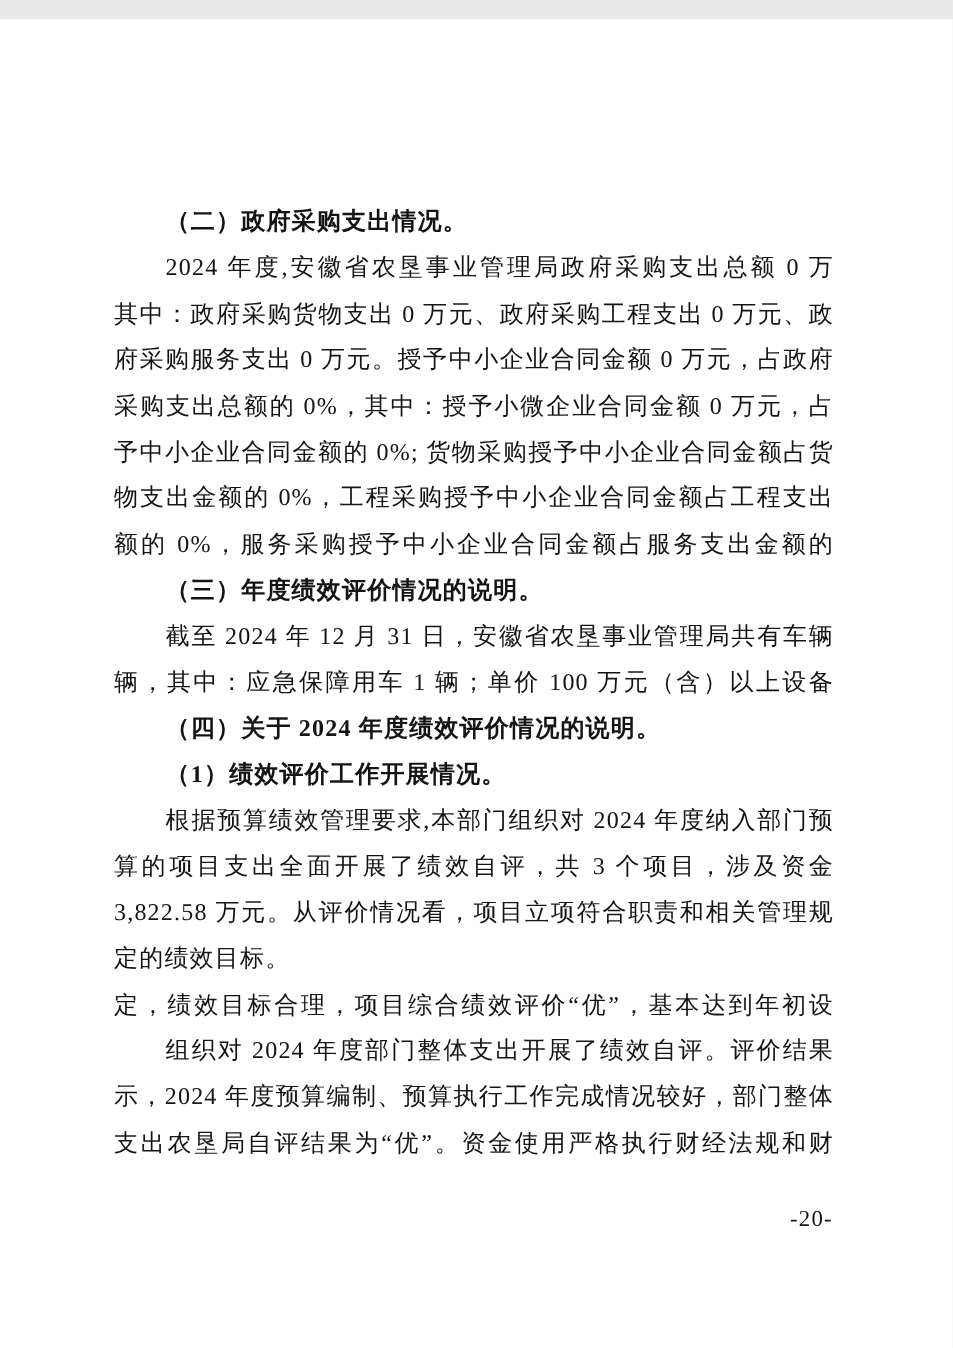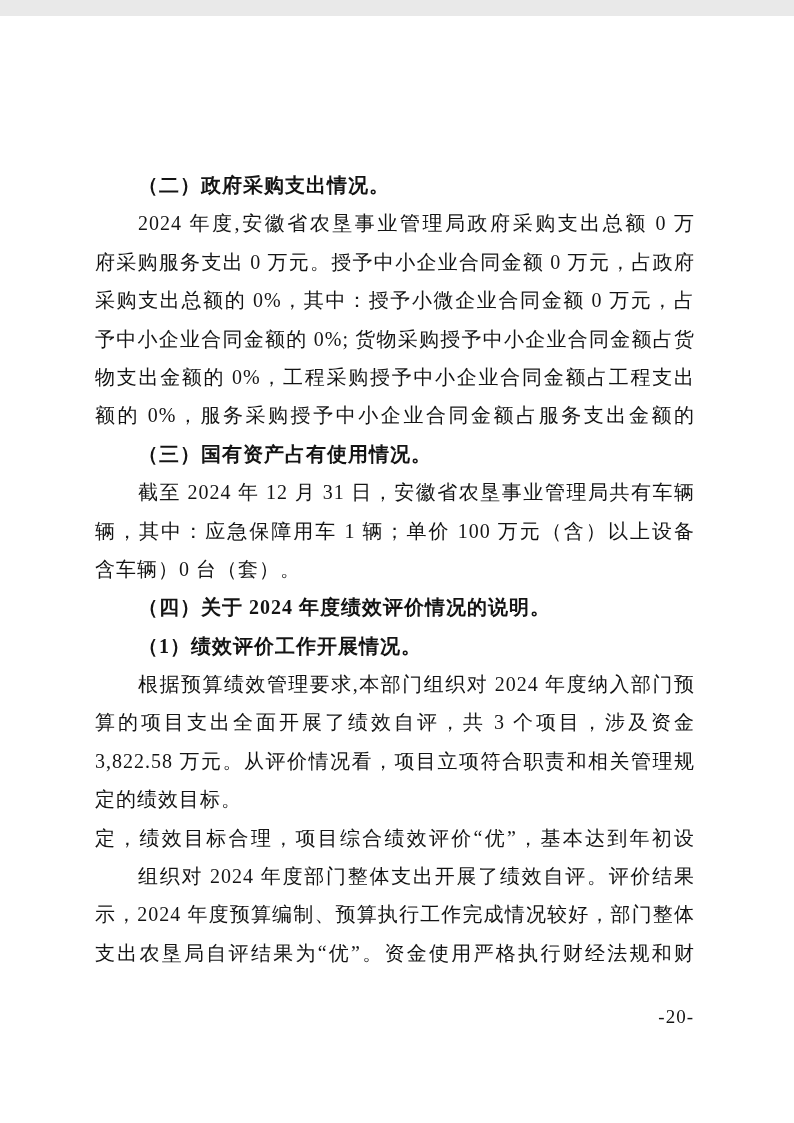--- a/index.html
+++ b/index.html
@@ -53,29 +53,29 @@
     text-align: right;
   }
 </style>
 </head>
 <body>
 
 <div class="page">
   <div class="doc-body">
     <div class="ln hd ind">（二）政府采购支出情况。</div>
     <div class="ln ind just">2024 年度,安徽省农垦事业管理局政府采购支出总额 0 万元，</div>
+    <div class="ln just">其中：政府采购货物支出 0 万元、政府采购工程支出 0 万元、政</div>
     <div class="ln just">府采购服务支出 0 万元。授予中小企业合同金额 0 万元，占政府</div>
     <div class="ln just">采购支出总额的 0%，其中：授予小微企业合同金额 0 万元，占授</div>
     <div class="ln just">予中小企业合同金额的 0%; 货物采购授予中小企业合同金额占货</div>
     <div class="ln just">物支出金额的 0%，工程采购授予中小企业合同金额占工程支出金</div>
     <div class="ln just">额的 0%，服务采购授予中小企业合同金额占服务支出金额的 0%。</div>
-    <div class="ln hd ind">（三）国有资产占有使用情况。</div>
+    <div class="ln hd ind">（三）年度绩效评价情况的说明。</div>
     <div class="ln ind just">截至 2024 年 12 月 31 日，安徽省农垦事业管理局共有车辆 1</div>
     <div class="ln just">辆，其中：应急保障用车 1 辆；单价 100 万元（含）以上设备（不</div>
-    <div class="ln">含车辆）0 台（套）。</div>
     <div class="ln hd ind">（四）关于 2024 年度绩效评价情况的说明。</div>
     <div class="ln hd ind">（1）绩效评价工作开展情况。</div>
     <div class="ln ind just">根据预算绩效管理要求,本部门组织对 2024 年度纳入部门预</div>
     <div class="ln just">算的项目支出全面开展了绩效自评，共 3 个项目，涉及资金</div>
     <div class="ln just">3,822.58 万元。从评价情况看，项目立项符合职责和相关管理规</div>
     <div class="ln">定的绩效目标。</div>
     <div class="ln just">定，绩效目标合理，项目综合绩效评价“优”，基本达到年初设</div>
     <div class="ln ind just">组织对 2024 年度部门整体支出开展了绩效自评。评价结果显</div>
     <div class="ln just">示，2024 年度预算编制、预算执行工作完成情况较好，部门整体</div>
     <div class="ln just">支出农垦局自评结果为“优”。资金使用严格执行财经法规和财</div>

